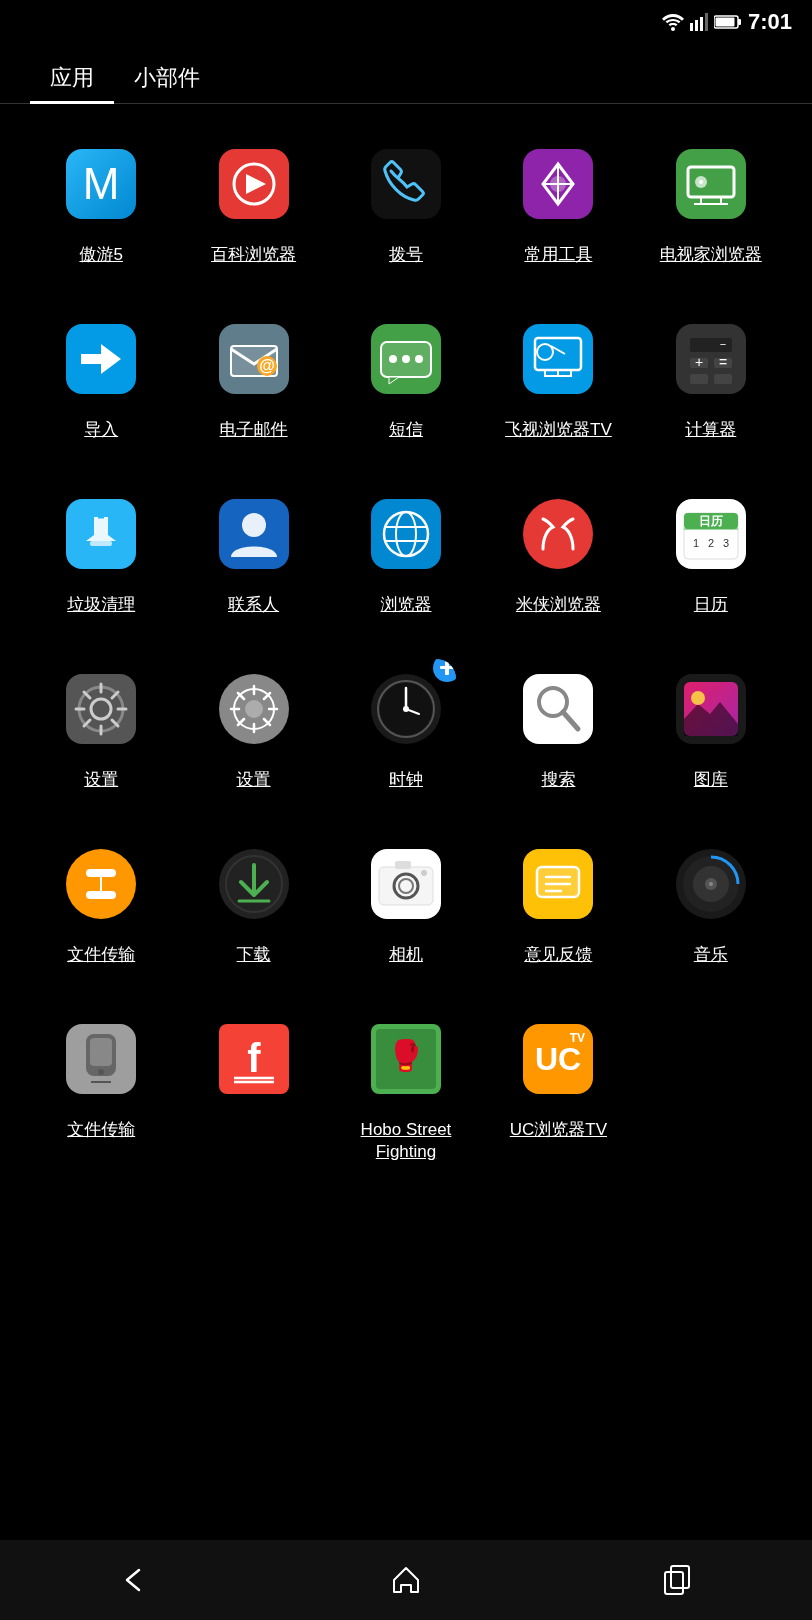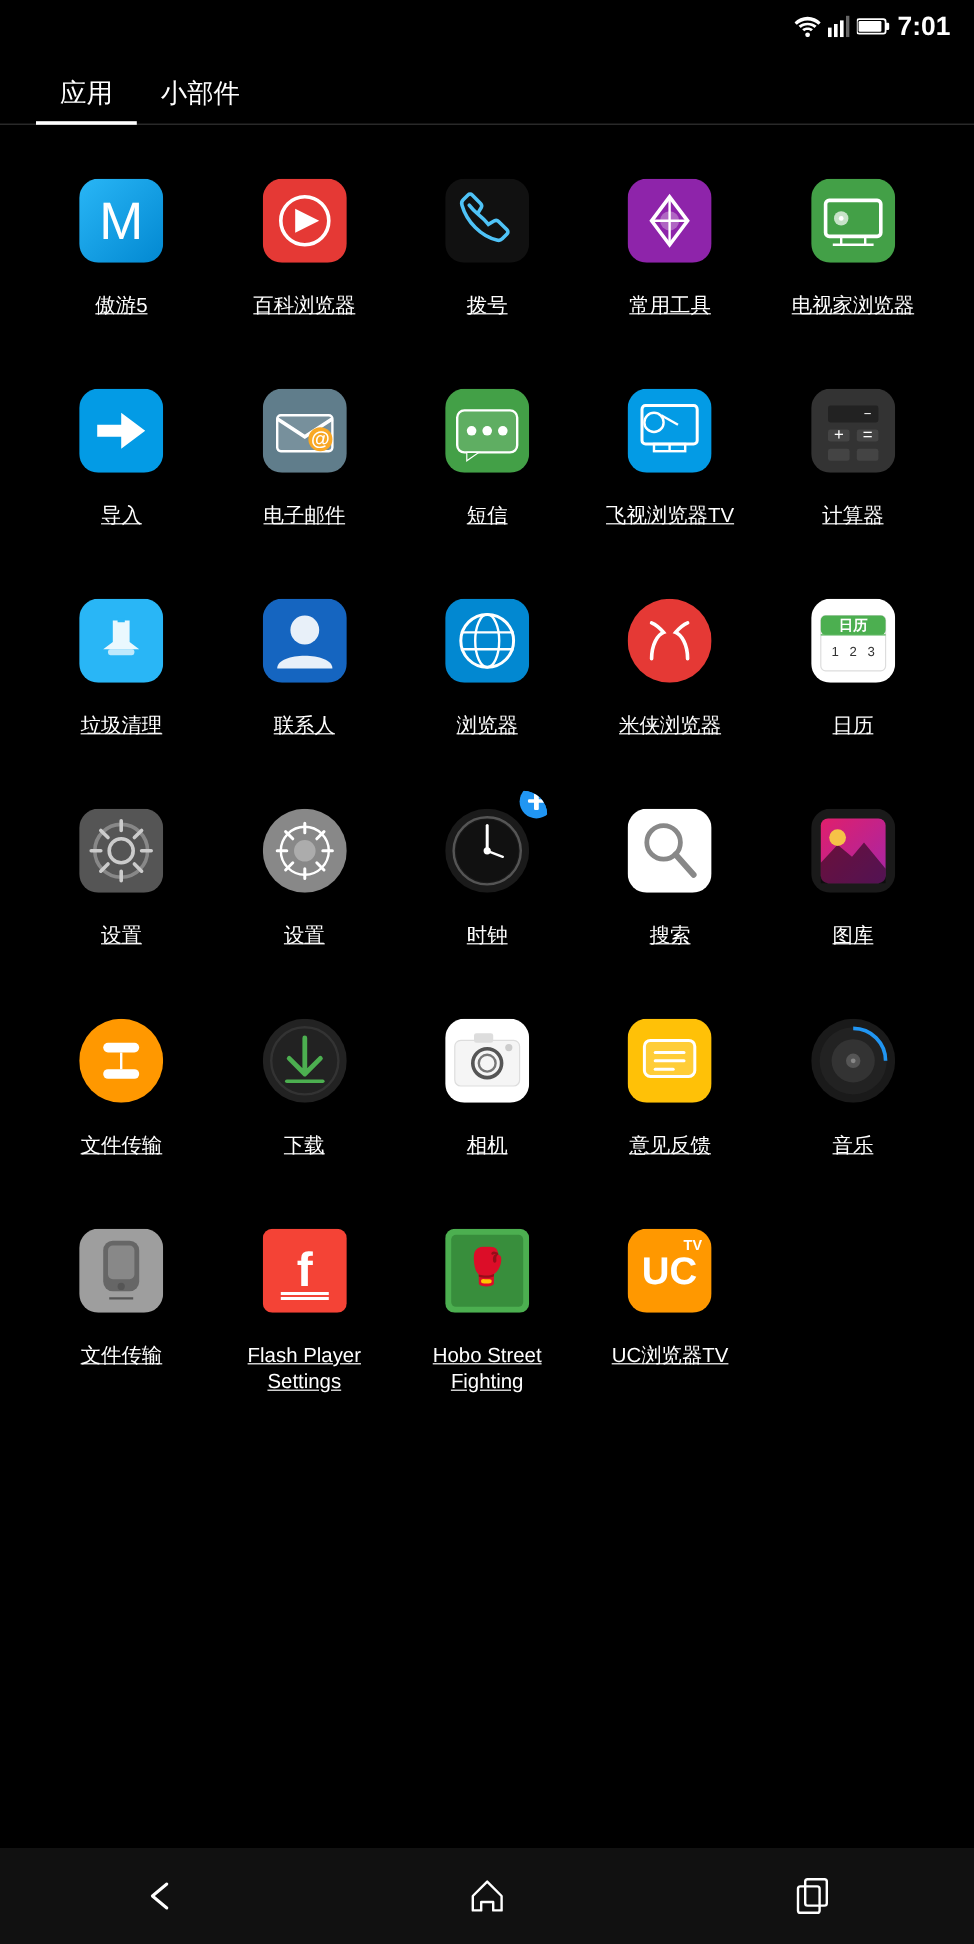--- a/index.html
+++ b/index.html
@@ -501,21 +501,20 @@
     </div>
     <div class="app-item">
       <div class="app-icon" style="background: transparent;">
         <svg width="70" height="70" viewBox="0 0 70 70">
           <rect width="70" height="70" rx="8" fill="#f44336"></rect>
           <text x="35" y="48" text-anchor="middle" font-size="40" font-weight="bold" fill="white">f</text>
           <line x1="15" y1="54" x2="55" y2="54" stroke="white" stroke-width="2.5"></line>
           <line x1="15" y1="58" x2="55" y2="58" stroke="white" stroke-width="2.5"></line>
         </svg>
       </div>
-      <div class="app-label">Flash Player Settings</div>
     </div>
     <div class="app-item">
       <div class="app-icon" style="background: transparent;">
         <svg width="70" height="70" viewBox="0 0 70 70">
           <rect width="70" height="70" rx="8" fill="#4caf50"></rect>
           <rect x="5" y="5" width="60" height="60" rx="4" fill="#388e3c"></rect>
           <text x="35" y="42" text-anchor="middle" font-size="30" fill="#c8e6c9">🥊</text>
         </svg>
       </div>
       <div class="app-label">Hobo Street Fighting</div>

